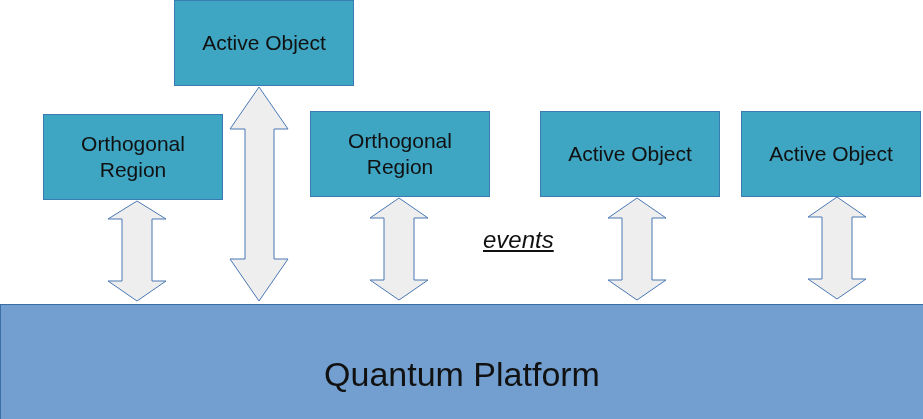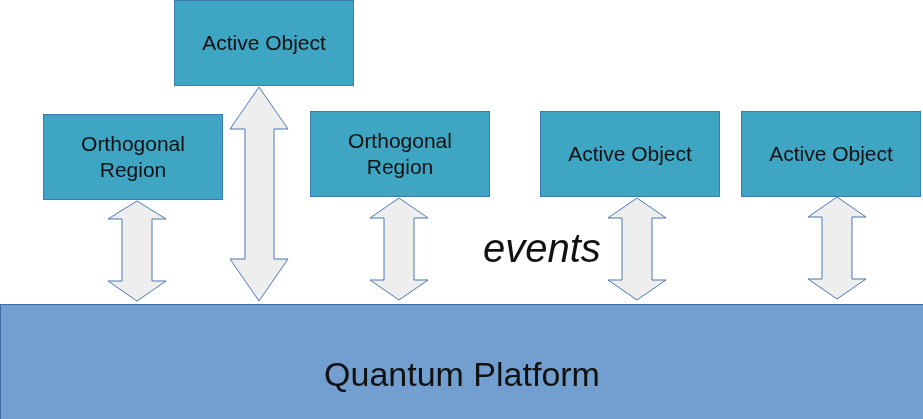--- a/index.html
+++ b/index.html
@@ -9,21 +9,21 @@
     background: #3ea5c3; border: 1px solid #3a7bb3;
     display: flex; align-items: center; justify-content: center; text-align: center;
     color: #111; font-size: 21px; line-height: 26px;
   }
   .platform {
     position: absolute; left: 0; top: 304px; width: 923px; height: 139px; box-sizing: border-box;
     background: #729fcf; border: 1px solid #3a6ea5; border-right: none; border-bottom: none;
     display: flex; align-items: center; justify-content: center;
     font-size: 34px; color: #111;
   }
-  .events { position: absolute; left: 483px; top: 226px; font-size: 40px; font-style: italic; color: #111; }
+  .events { position: absolute; left: 483px; top: 226px; font-size: 24px; font-style: italic; color: #111; text-decoration: underline; }
   svg.arrows { position: absolute; left: 0; top: 0; }
   .arrow { fill: #eeeeee; stroke: #4a77b4; stroke-width: 1; }
 </style>
 </head>
 <body>
 
 <svg class="arrows" width="923" height="419">
 
   <polygon class="arrow" points="137,201 166,219 152,219 152,281 166,281 137,301 108,281 122,281 122,219 108,219"></polygon>
   <polygon class="arrow" points="259,87 288,129 274,129 274,259 288,259 259,301 230,259 245,259 245,129 230,129"></polygon>

